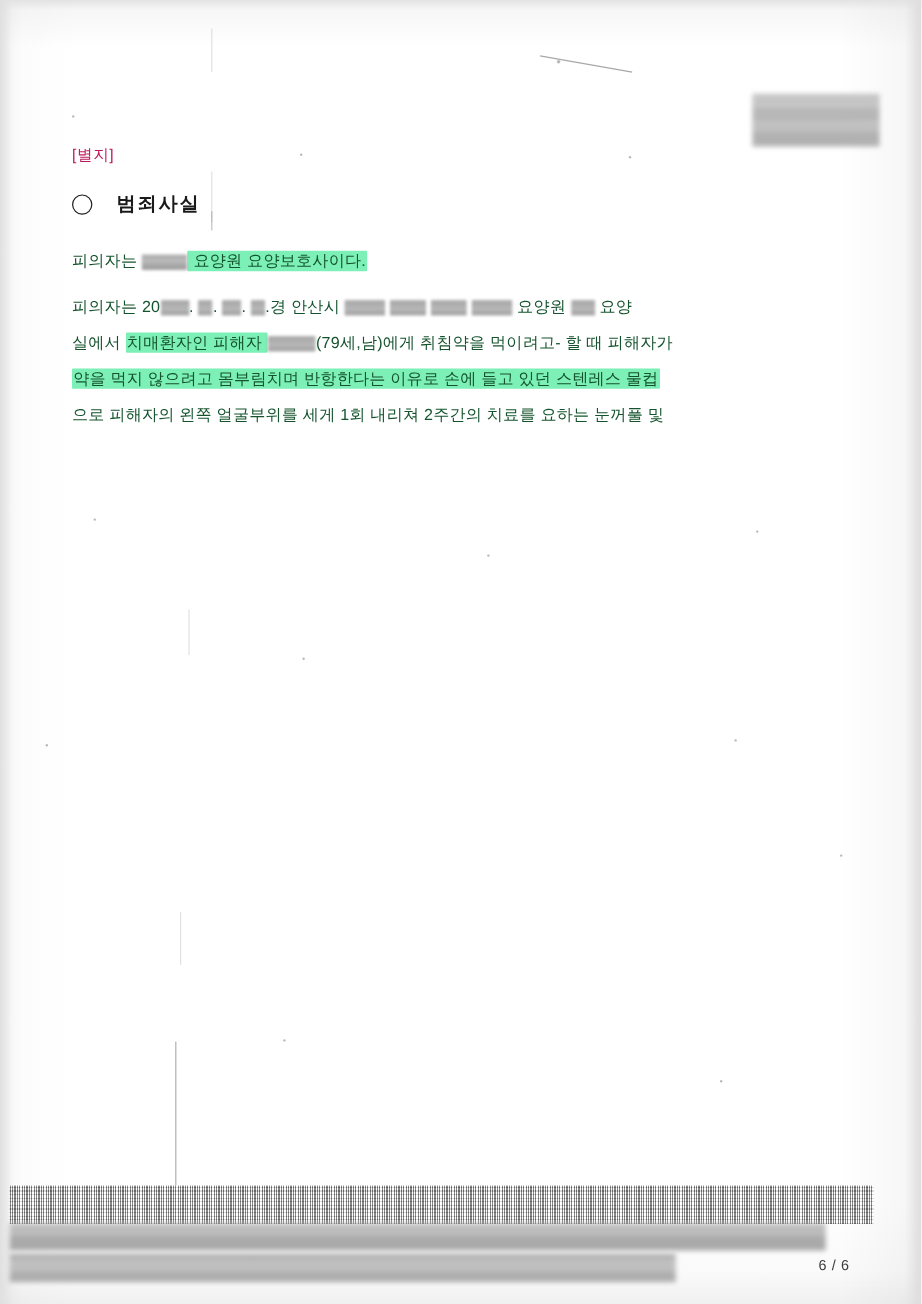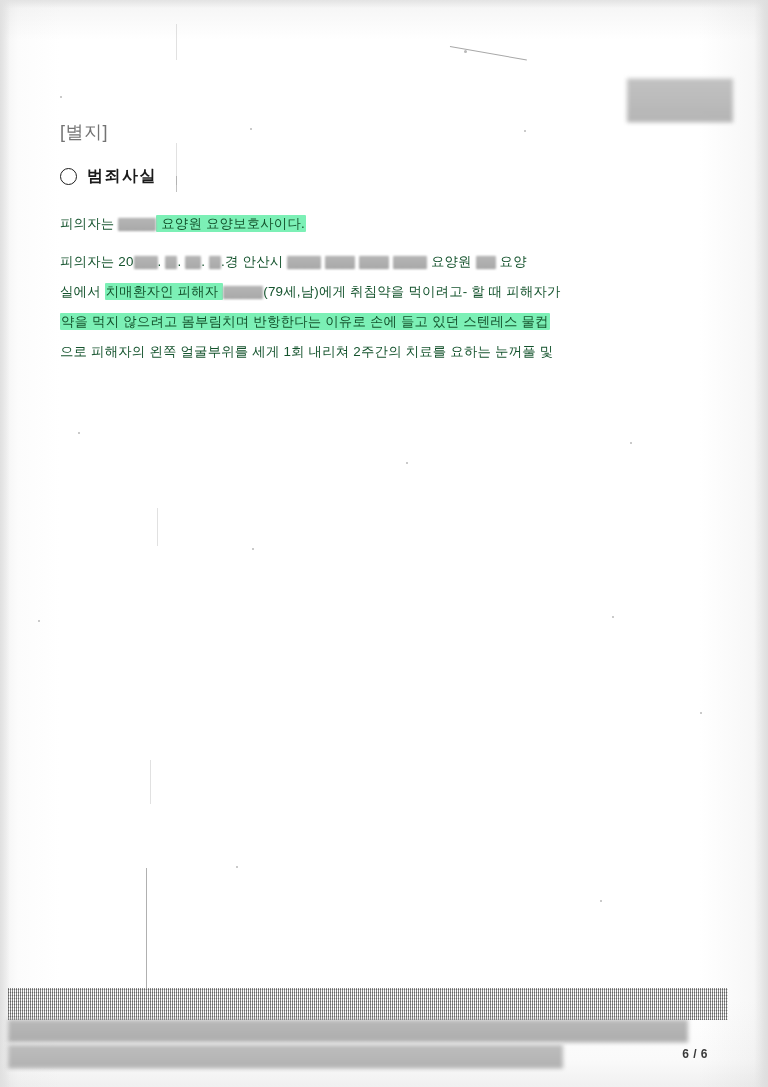--- a/index.html
+++ b/index.html
@@ -97,29 +97,29 @@
 
   
   .doc {
     position: absolute;
     left: 60px;
     top: 120px;
     width: 620px;
     color: #2a2a2a;
   }
   .label-bracket {
-    font-size: 18px;
+    font-size: 13px;
     letter-spacing: .5px;
-    color: #737373;
+    color: #be185d;
     margin-bottom: 22px;
   }
   .heading-row {
     display: flex;
     align-items: center;
-    gap: 10px;
+    gap: 20px;
     margin-bottom: 22px;
   }
   .circle-glyph {
     display: inline-block;
     width: 15px;
     height: 15px;
     border: 1.6px solid #1d1d1d;
     border-radius: 50%;
   }
   .heading-text {
@@ -176,21 +176,20 @@
       linear-gradient(180deg, #c6c6c6, #b4b4b4);
     filter: blur(2px);
   }
   .page-number {
     position: absolute;
     right: 60px;
     top: 1047px;
     font-size: 12px;
     color: #3a3a3a;
     letter-spacing: .5px;
-    font-weight: bold;
   }
 </style>
 </head>
 <body>
 
 <div class="page">
   <div class="paper-tint"></div>
   <div class="edge-top"></div>
   <div class="edge-left"></div>
   <div class="edge-right"></div>

